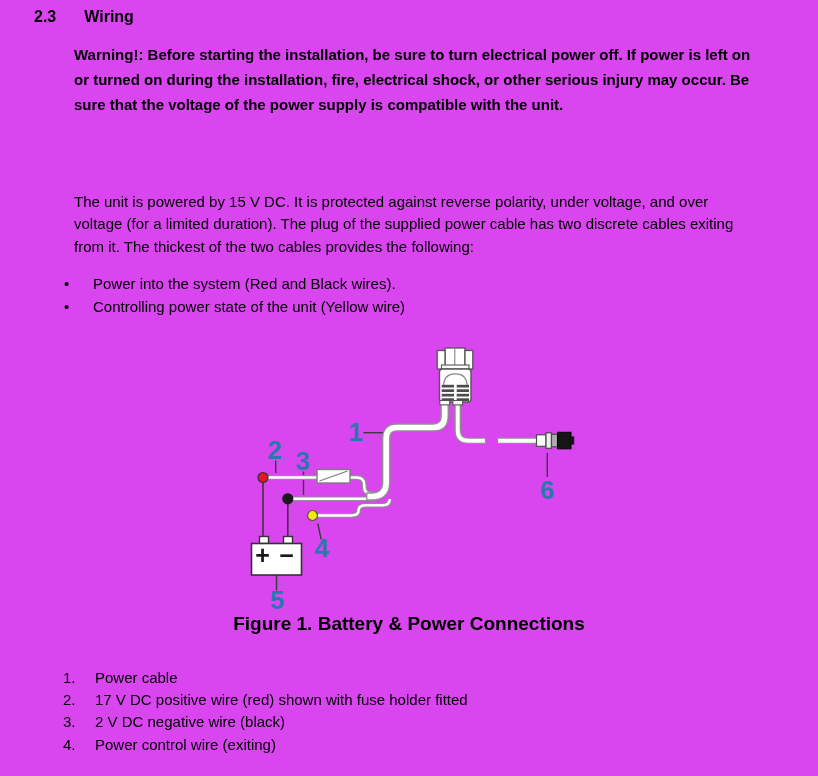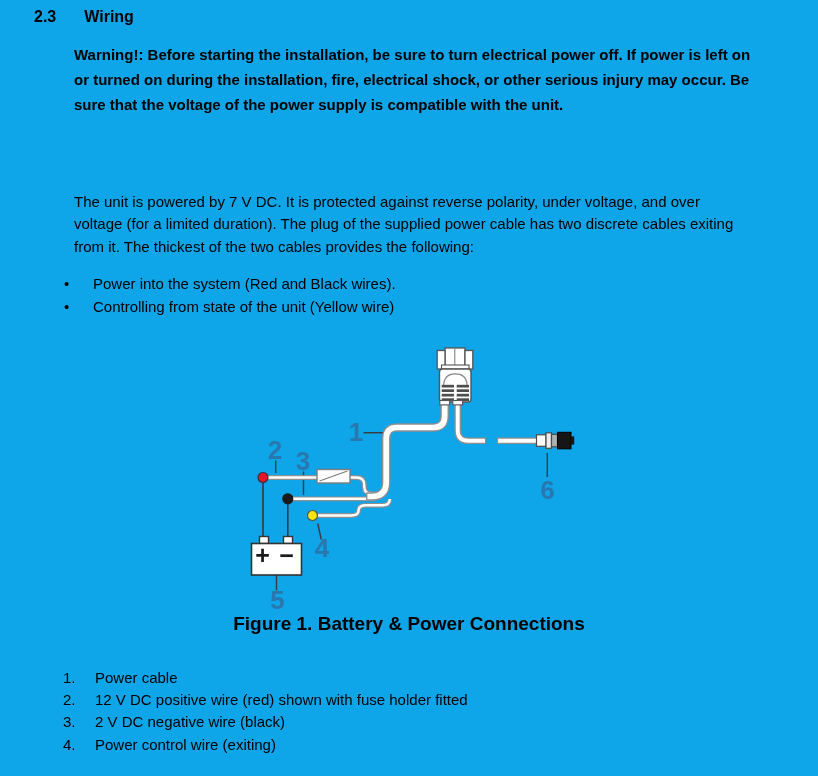--- a/index.html
+++ b/index.html
@@ -1,17 +1,17 @@
 <!DOCTYPE html>
 <html><head>
 <meta charset="utf-8">
 <style>
   html,body{margin:0;padding:0;background:#fff;}
   .page{
-    position:relative;width:818px;height:776px;background:#0ea5e9;overflow:hidden;
+    position:relative;width:818px;height:776px;background:#d946ef;overflow:hidden;
     font-family:"Liberation Sans","DejaVu Sans",sans-serif;color:#000;
   }
   .abs{position:absolute;}
   .heading{top:7px;left:34px;font-size:16px;font-weight:bold;line-height:20px;white-space:pre;}
   .heading .sec-title{margin-left:28px;}
   .para{left:34px;white-space:pre;font-size:15px;margin-left:40px;}
   .para.warning{font-weight:bold;line-height:24.8px;}
   .para.body{line-height:22.3px;}
   .bullet-list{left:34px;font-size:15px;line-height:22.6px;}
   .bullet-item{display:flex;}
@@ -32,32 +32,32 @@
 
 <div class="page">
 
   <div class="abs heading"><span>2.3</span><span class="sec-title">Wiring</span></div>
 
   <div class="abs para warning" style="top:43px;">Warning!: Before starting the installation, be sure to turn electrical power off. If power is left on
 or turned on during the installation, fire, electrical shock, or other serious injury may occur. Be
 sure that the voltage of the power supply is compatible with the unit.</div>
 
 
-  <div class="abs para body" style="top:191px;">The unit is powered by 7 V DC. It is protected against reverse polarity, under voltage, and over
+  <div class="abs para body" style="top:191px;">The unit is powered by 15 V DC. It is protected against reverse polarity, under voltage, and over
 voltage (for a limited duration). The plug of the supplied power cable has two discrete cables exiting
 from it. The thickest of the two cables provides the following:</div>
 
   <div class="abs bullet-list" style="top:273px;">
     <div class="bullet-item">
         <span class="bullet-marker">•</span>
         <span>Power into the system (Red and Black wires).</span>
       </div>
     <div class="bullet-item">
         <span class="bullet-marker">•</span>
-        <span>Controlling from state of the unit (Yellow wire)</span>
+        <span>Controlling power state of the unit (Yellow wire)</span>
       </div>
   </div>
 
   <svg class="figure" width="818" height="776" viewBox="0 0 818 776">
 
     <line class="leader" x1="363.5" y1="432.7" x2="386" y2="432.7"></line>
     <line class="leader" x1="275.7" y1="460.5" x2="275.7" y2="473"></line>
     <line class="leader" x1="303.5" y1="471.5" x2="303.5" y2="495"></line>
     <line class="leader" x1="317.8" y1="523.5" x2="321.2" y2="539.5"></line>
     <line class="leader" x1="276.5" y1="566" x2="276.5" y2="590.5"></line>
@@ -153,21 +153,21 @@
 
   <div class="abs caption">Figure 1. Battery &amp; Power Connections</div>
 
   <div class="abs legend" style="top:666.5px;">
     <div class="legend-row">
         <span class="legend-num">1.</span>
         <span>Power cable</span>
       </div>
     <div class="legend-row">
         <span class="legend-num">2.</span>
-        <span>12 V DC positive wire (red) shown with fuse holder fitted</span>
+        <span>17 V DC positive wire (red) shown with fuse holder fitted</span>
       </div>
     <div class="legend-row">
         <span class="legend-num">3.</span>
         <span>2 V DC negative wire (black)</span>
       </div>
     <div class="legend-row">
         <span class="legend-num">4.</span>
         <span>Power control wire (exiting)</span>
       </div>
   </div>

